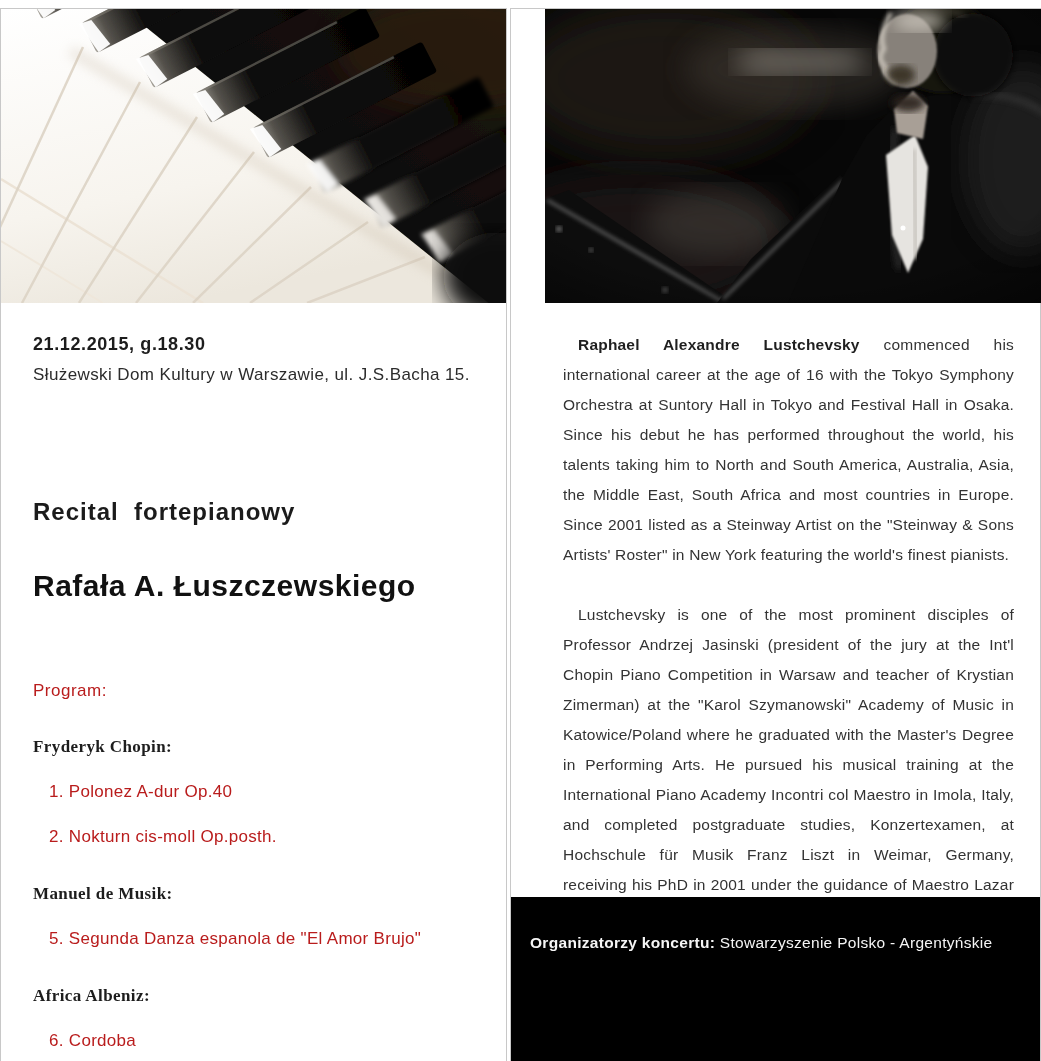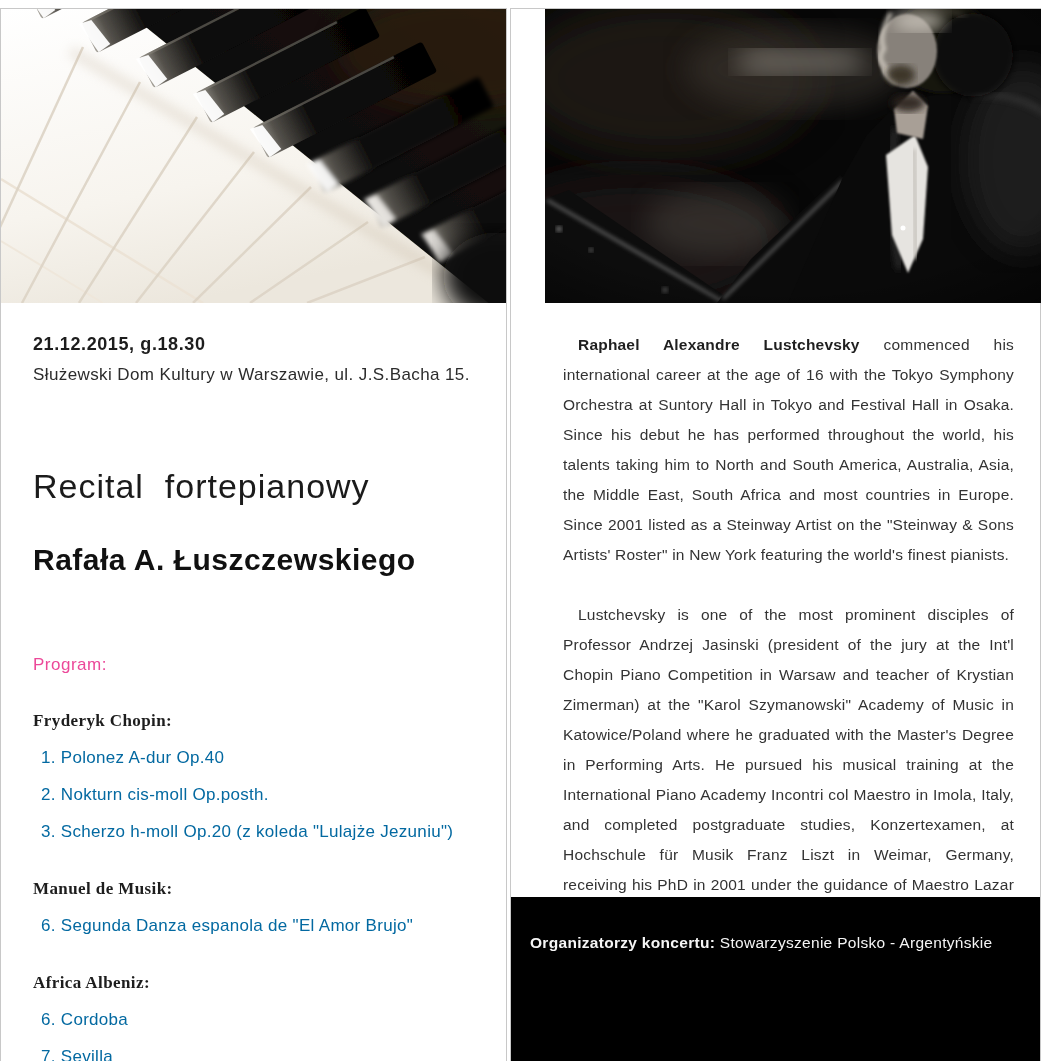--- a/index.html
+++ b/index.html
@@ -9,26 +9,26 @@
   .panel-left{left:0;width:507px;height:1061px;}
   .panel-right{left:510px;width:531px;height:1061px;padding-left:34px;}
 
   .photo{display:block;}
 
   
   .lc-text{padding:28px 30px 0 32px;}
   .event-date{font-size:18px;font-weight:bold;letter-spacing:0.6px;line-height:26px;margin:0 0 6px 0;color:#1d1d1d;}
   .event-venue{font-size:17px;line-height:24px;letter-spacing:0.4px;color:#2c2c2c;margin:0;}
   .recital-title{margin:44px 0 0 0;white-space:pre-wrap;}
-  .title-l1{font-size:34px;font-weight:normal;line-height:38px;letter-spacing:1px;color:#1b1b1b;}
+  .title-l1{font-size:24px;font-weight:bold;line-height:38px;letter-spacing:1px;color:#1b1b1b;margin-top:26px;}
   .title-l2{font-size:30px;font-weight:bold;line-height:38px;letter-spacing:0.5px;color:#111;}
-  .program-label{margin-top:37px;font-size:17px;letter-spacing:0.5px;color:#ec4899;line-height:26px;}
+  .program-label{margin-top:37px;font-size:17px;letter-spacing:0.5px;color:#b91c1c;line-height:26px;}
   .program-section{margin-top:28px;}
   .composer{font-size:17px;font-weight:bold;letter-spacing:0.4px;line-height:29px;color:#1d1d1d;margin:0;font-family:Liberation Serif, serif;}
-  .piece{font-size:17px;letter-spacing:0.3px;line-height:29px;color:#0369a1;margin:8px;}
+  .piece{font-size:17px;letter-spacing:0.3px;line-height:29px;color:#b91c1c;margin:16px;}
 
   
   .bio{padding:27px 26px 0 18px;text-align:justify;}
   .bio p{font-size:15.5px;line-height:30px;letter-spacing:0.2px;color:#333;margin:0;text-indent:15px;}
   .bio p + p{margin-top:30px;}
   .bio .lead{font-weight:bold;color:#1f1f1f;}
 
   .footer-black{position:absolute;left:0;right:0;bottom:0;height:171px;background:#000;box-sizing:border-box;
                 padding:30px 24px 0 19px;}
   .footer-black div{font-size:15.5px;line-height:31px;letter-spacing:0.3px;color:#f5f5f5;}
@@ -145,26 +145,25 @@
       <div class="title-l1">Recital  fortepianowy</div>
       <div class="title-l2">Rafała A. Łuszczewskiego</div>
     </div>
 
     <div class="program-label">Program:</div>
 
     <div class="program-section">
       <p class="composer">Fryderyk Chopin:</p>
       <p class="piece">1. Polonez A-dur Op.40</p>
       <p class="piece">2. Nokturn cis-moll Op.posth.</p>
-      <p class="piece">3. Scherzo h-moll Op.20 (z koleda "Lulajże Jezuniu")</p>
     </div>
 
     <div class="program-section">
       <p class="composer">Manuel de Musik:</p>
-      <p class="piece">6. Segunda Danza espanola de "El Amor Brujo"</p>
+      <p class="piece">5. Segunda Danza espanola de "El Amor Brujo"</p>
     </div>
 
     <div class="program-section">
       <p class="composer">Africa Albeniz:</p>
       <p class="piece">6. Cordoba</p>
       <p class="piece">7. Sevilla</p>
     </div>
 
   </div>
 </div>

